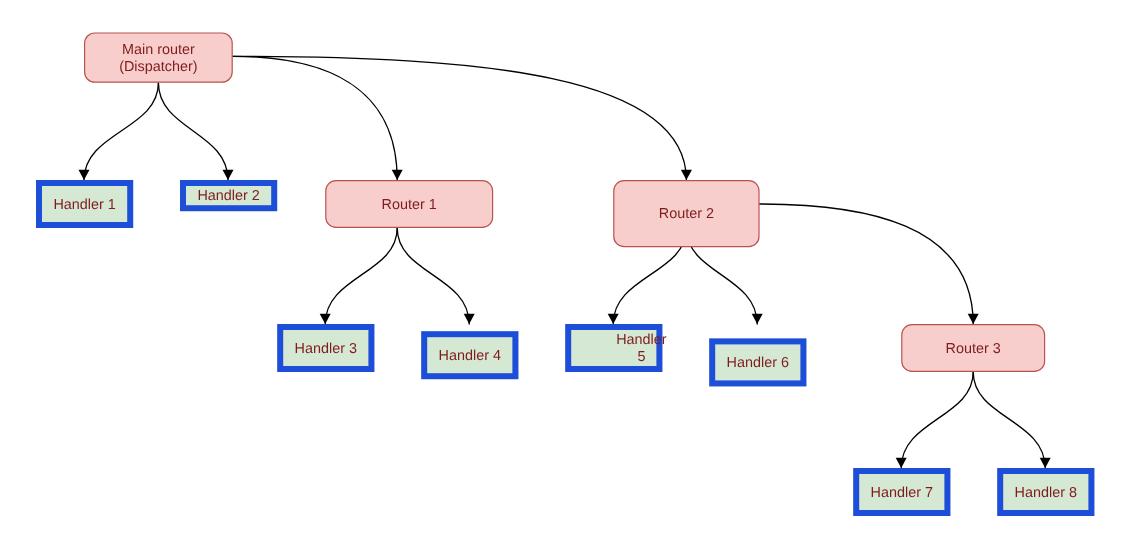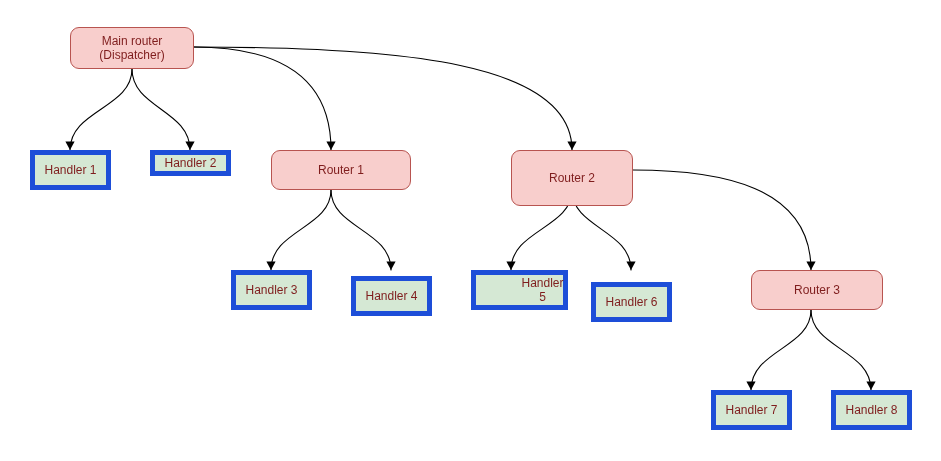--- a/index.html
+++ b/index.html
@@ -94,20 +94,20 @@
 
   <div id="nodes-layer">
       <div class="node router" style="left: 70px; top: 27px; width: 124px; height: 42px;">Main router
 (Dispatcher)</div>
       <div class="node handler" style="left: 30px; top: 150px; width: 81px; height: 40px;">Handler 1</div>
       <div class="node handler" style="left: 150px; top: 150px; width: 81px; height: 26px;">Handler 2</div>
       <div class="node router" style="left: 271px; top: 150px; width: 140px; height: 40px;">Router 1</div>
       <div class="node router" style="left: 511px; top: 150px; width: 122px; height: 56px;">Router 2</div>
       <div class="node handler" style="left: 231px; top: 270px; width: 81px; height: 40px;">Handler 3</div>
       <div class="node handler" style="left: 351px; top: 276px; width: 81px; height: 40px; text-align: center;">Handler 4</div>
-      <div class="node handler" style="left: 471px; top: 270px; width: 97px; height: 40px; padding-left: 46px;">Handler 5</div>
+      <div class="node handler" style="left: 471px; top: 270px; width: 81px; height: 40px; padding-left: 46px;">Handler 5</div>
       <div class="node handler" style="left: 591px; top: 270px; width: 81px; height: 40px; margin-top: 12px;">Handler 6</div>
-      <div class="node router" style="left: 751px; top: 270px; width: 132px; height: 40px;">Router 3</div>
+      <div class="node router" style="left: 751px; top: 270px; width: 120px; height: 40px;">Router 3</div>
       <div class="node handler" style="left: 711px; top: 390px; width: 81px; height: 40px;">Handler 7</div>
       <div class="node handler" style="left: 831px; top: 390px; width: 81px; height: 40px; text-align: right;">Handler 8</div>
     </div>
 
 </div>
 
 </body></html>

